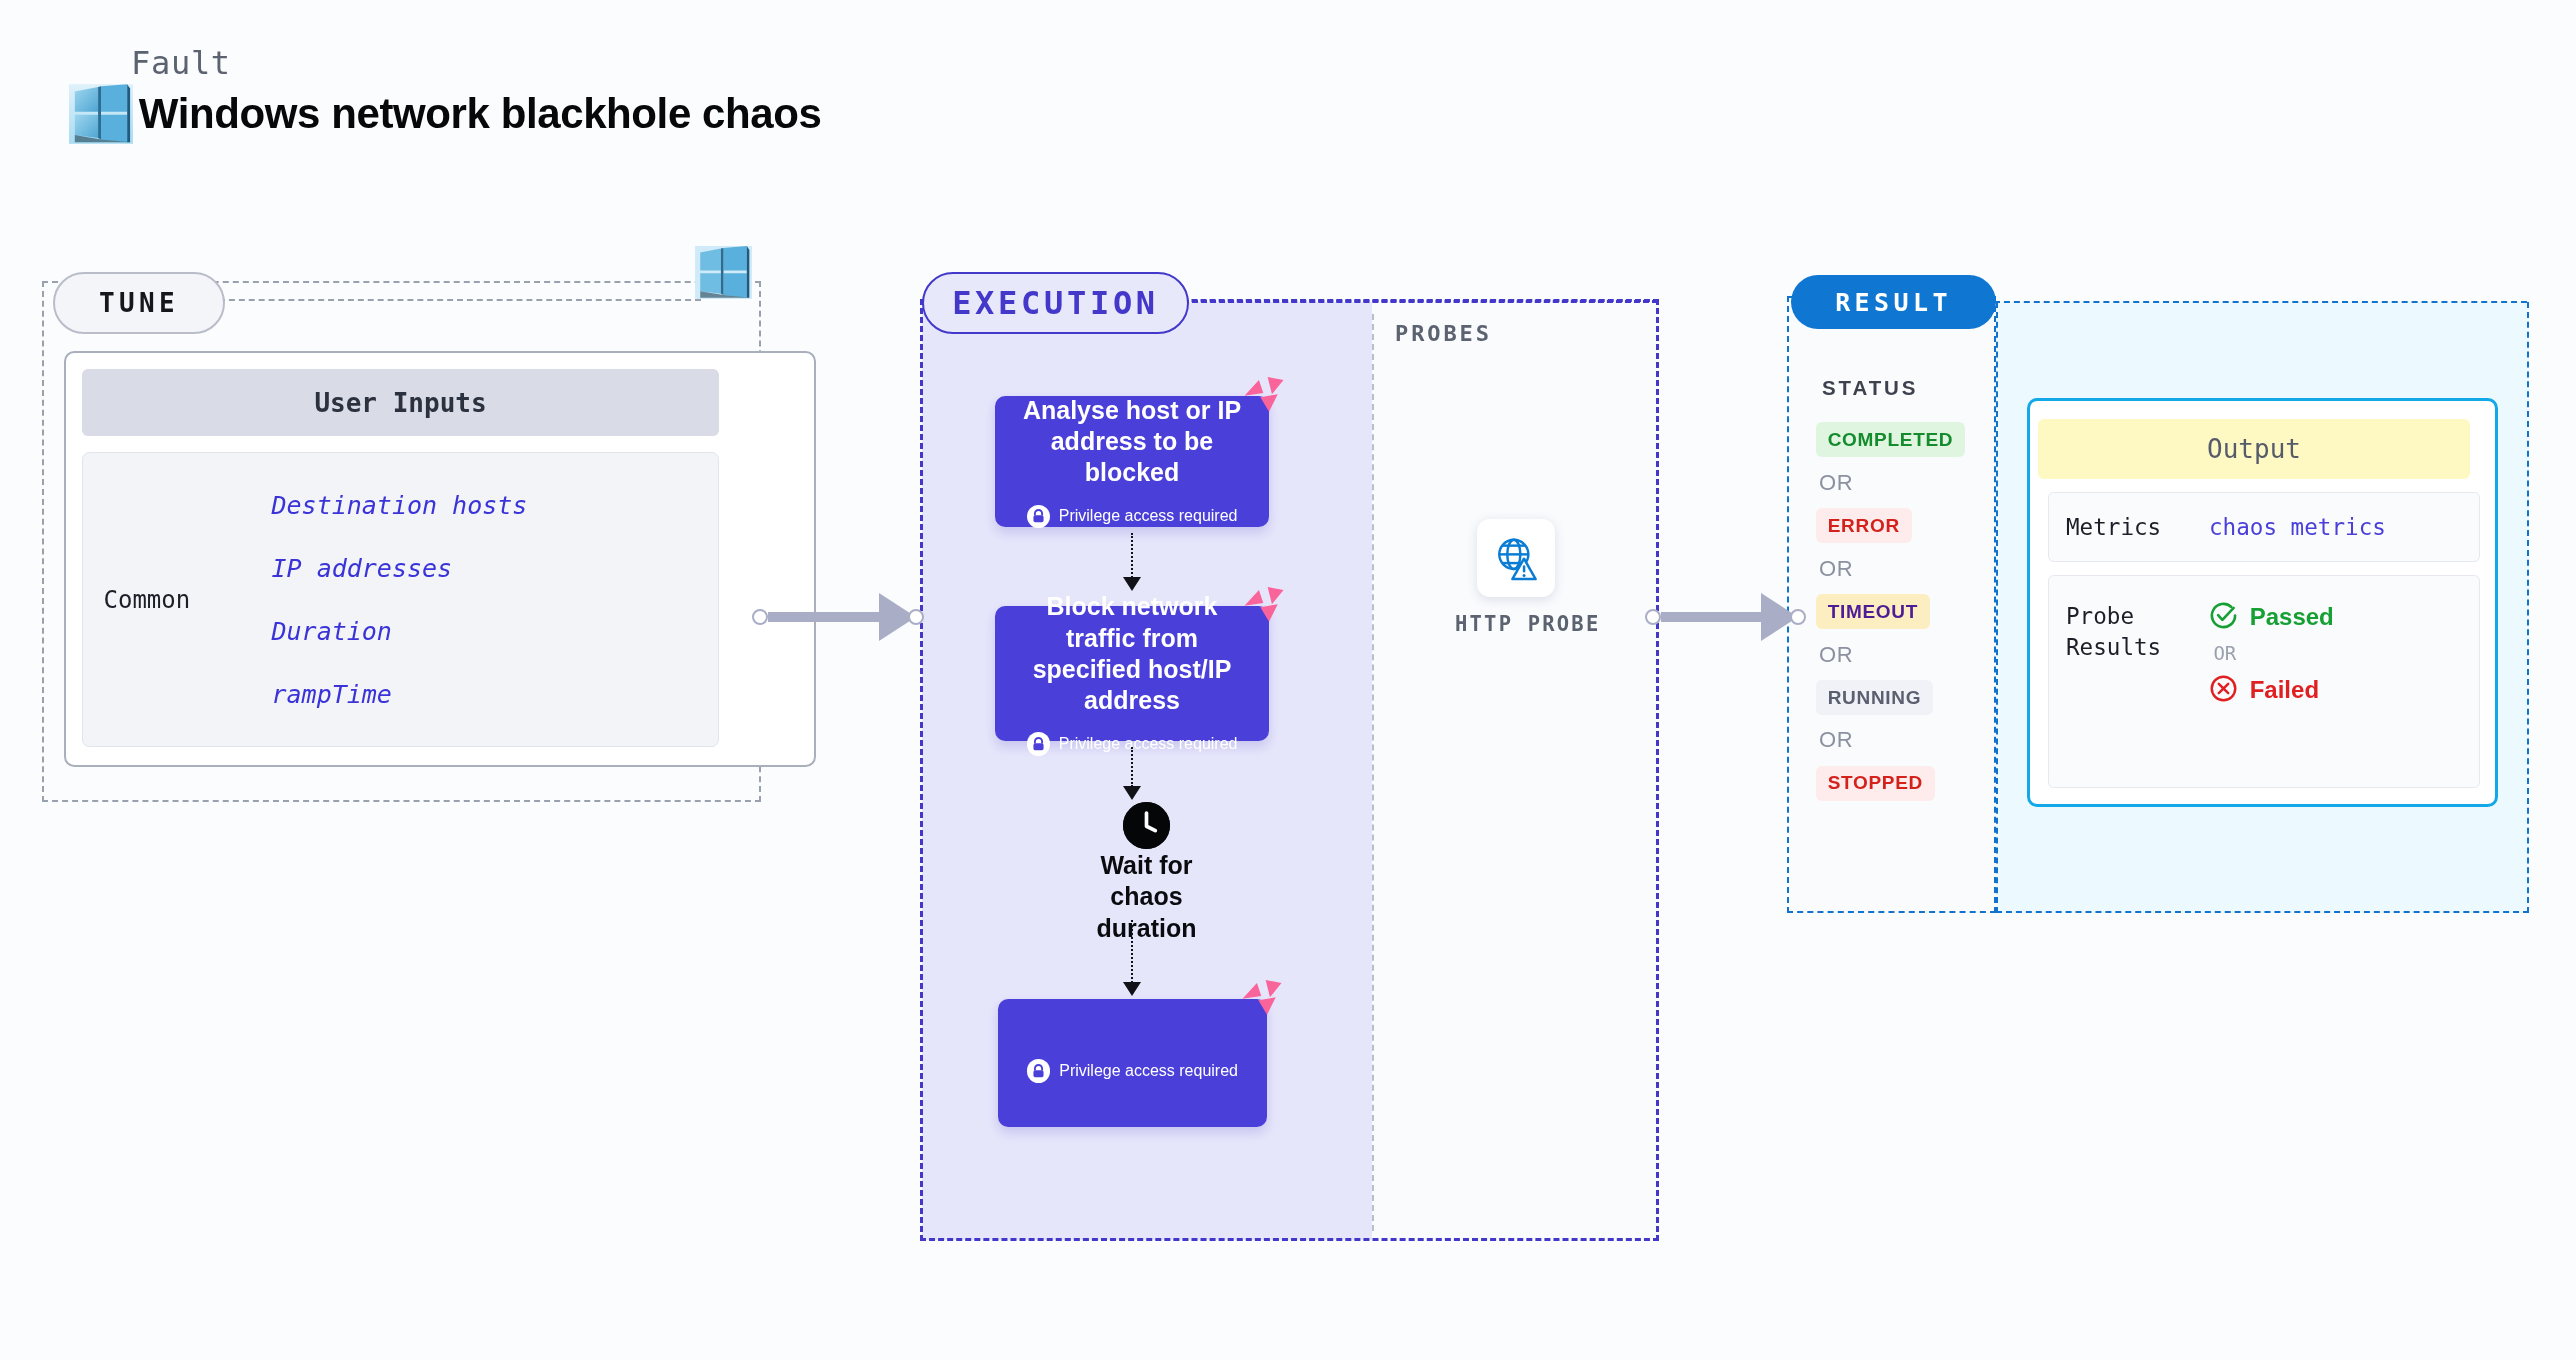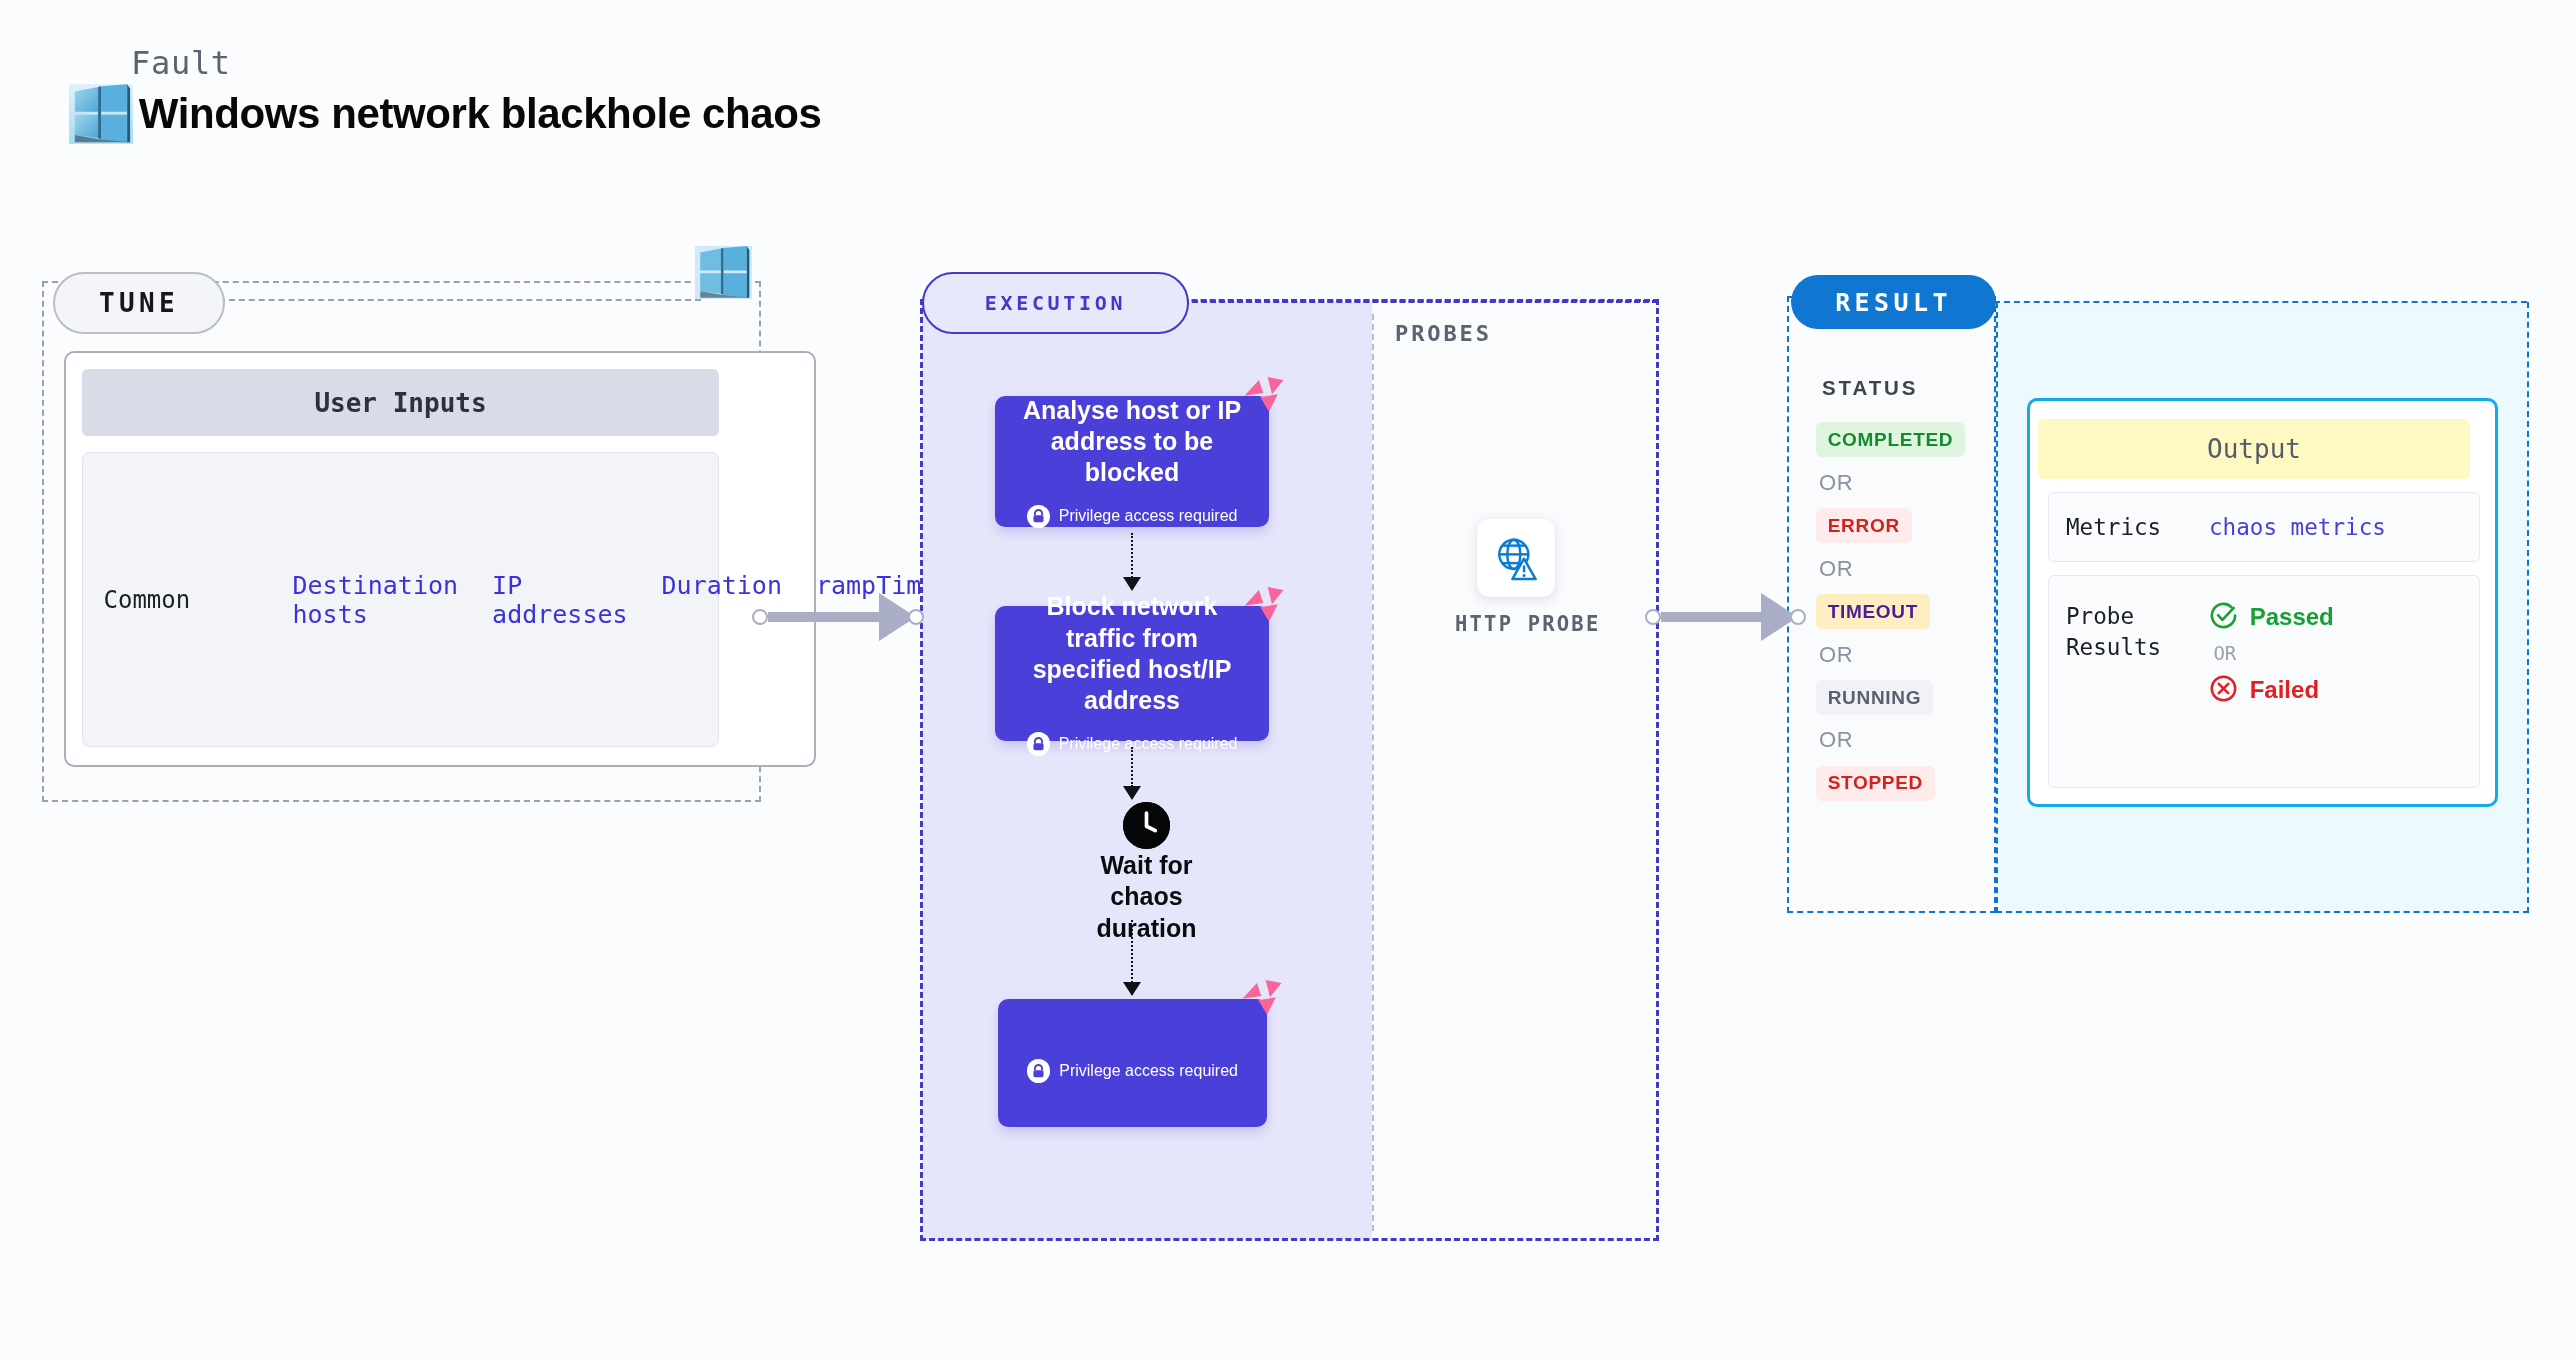--- a/index.html
+++ b/index.html
@@ -64,21 +64,21 @@
   }
   #user-inputs-body{
     position:absolute;left:16px;top:99px;width:637px;height:295px;
     box-sizing:border-box;background:#f2f4f8;border:1.5px solid #e1e4ec;
     border-radius:7.3px;display:flex;align-items:center;
   }
   #common-label{
     font-family:"DejaVu Sans Mono","Liberation Mono",monospace;
     font-size:24px;color:#1c1f27;margin-left:20.5px;width:146px;flex:none;
   }
-  #input-list{display:flex;flex-direction:row;gap:34px;margin-left:43px;}
+  #input-list{display:flex;flex-direction:column;gap:34px;margin-left:22px;font-style:italic;}
   .input-item{
     font-family:"DejaVu Sans Mono","Liberation Mono",monospace;
     font-size:25px;color:#3a33d8;
   }
 
   
   .connector{position:absolute;height:44px;display:flex;align-items:center;z-index:5;}
   .conn-dot{
     width:16px;height:16px;border-radius:50%;background:#ffffff;
     border:2.9px solid #a9aec6;box-sizing:border-box;flex:none;
@@ -102,21 +102,21 @@
     position:absolute;left:1372px;top:302px;width:285px;height:938px;
     background:#fafbfd;z-index:0;
   }
   #exec-divider{
     position:absolute;left:1372px;top:314px;width:0;height:917px;
     border-left:2.2px dashed #b9bec9;z-index:2;
   }
   #exec-pill{
     left:922px;top:272px;width:263px;height:58px;
     background:#e8e8fb;border:2.9px solid #4338ca;
-    color:#4338ca;font-size:20px;letter-spacing:3.7px;
+    color:#4338ca;font-size:32px;letter-spacing:3.7px;
   }
   #exec-hline{
     position:absolute;left:1183px;top:300px;width:475px;height:0;
     border-top:3.7px dashed #4338ca;z-index:4;
   }
   #probes-label{
     position:absolute;left:1395px;top:321px;
     font-family:"DejaVu Sans Mono","Liberation Mono",monospace;
     font-size:22px;letter-spacing:2.9px;color:#5b6270;font-weight:bold;z-index:3;
   }

